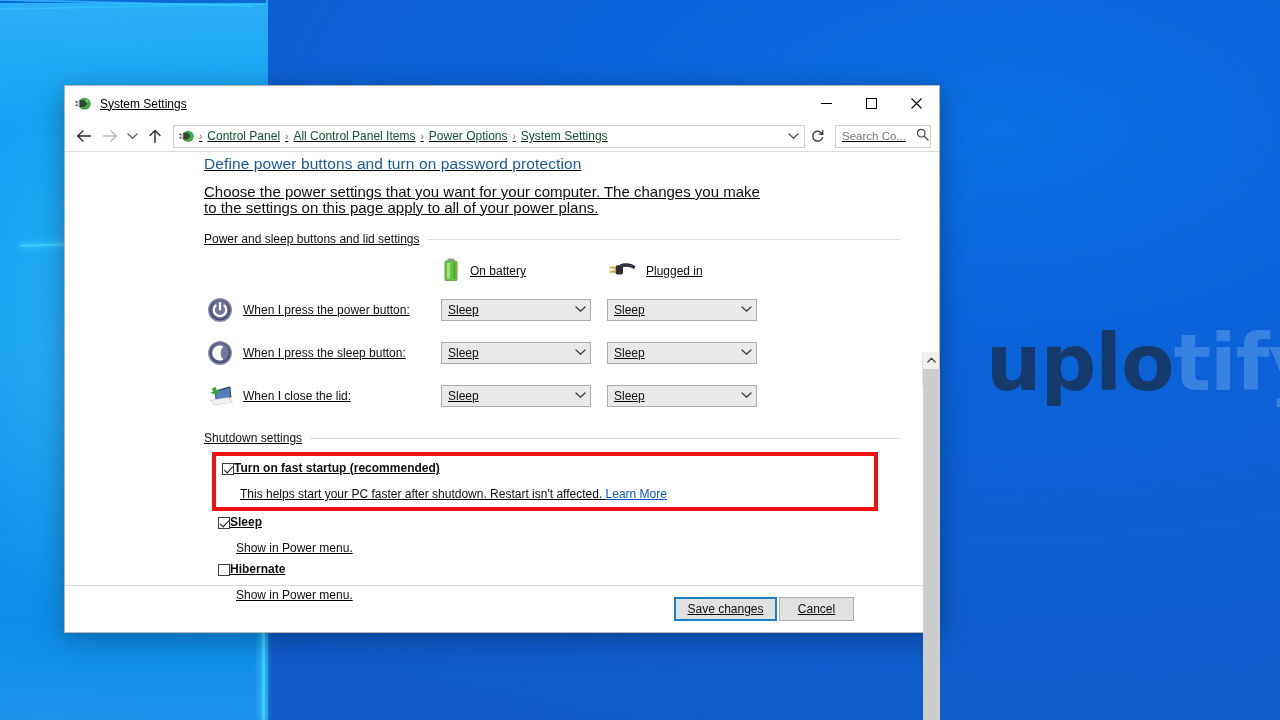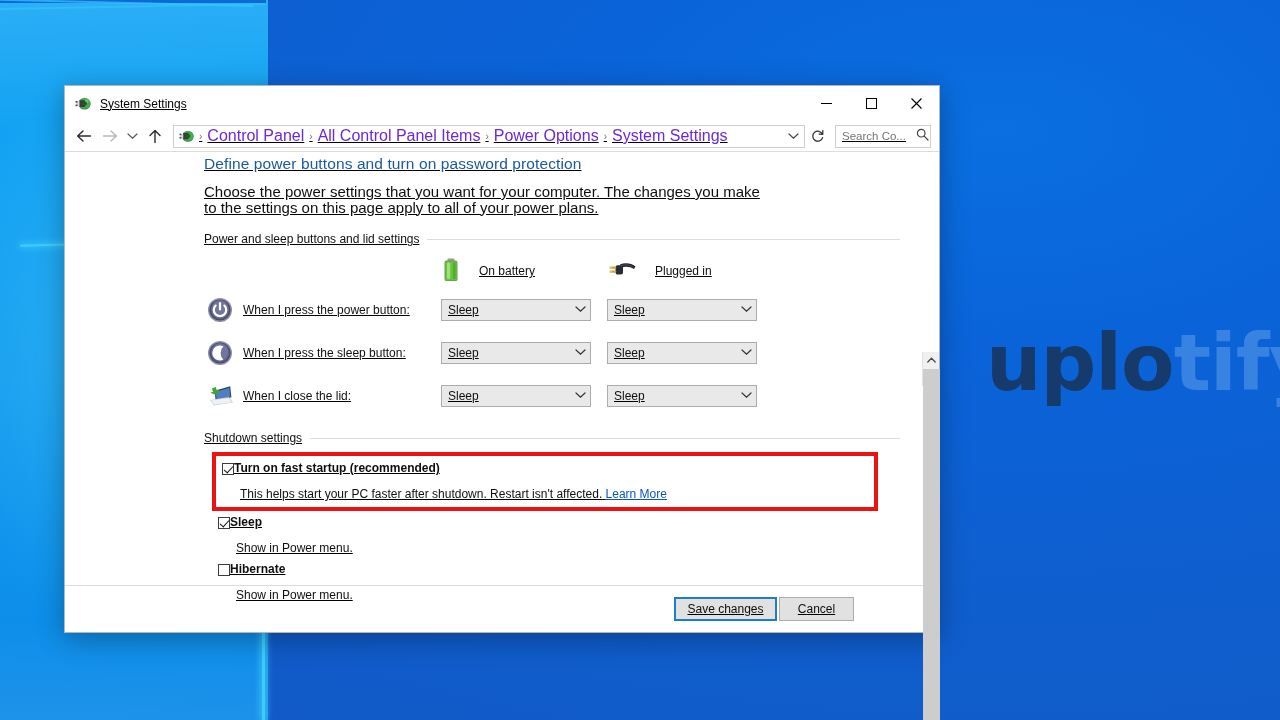--- a/index.html
+++ b/index.html
@@ -122,21 +122,21 @@
   .navbtn.small { width: 19px; }
   #crumbbox {
     flex: 1 1 auto; height: 23px; margin-left: 5px;
     border: 1px solid #cfcfcf; background: #fff;
     display: flex; align-items: center;
     padding-left: 5px;
     min-width: 0;
   }
   #crumb-icon { width: 16px; height: 16px; position: relative; flex: 0 0 16px; margin-right: 3px;}
   .crumb {
-    font-size: 16px; color: #6d28d9; padding: 0 4px;
+    font-size: 12px; color: #14532d; padding: 0 4px;
     white-space: nowrap; cursor: default;
   }
   .chev { color: #6d6d6d; font-size: 10px; padding: 0 1px; }
   #crumb-drop {
     margin-left: auto; width: 22px; height: 21px;
     display: flex; align-items: center; justify-content: center;
     color: #3a3a3a; flex: 0 0 22px;
   }
   #refreshbtn {
     width: 24px; height: 23px; margin-left: 1px;
@@ -199,21 +199,21 @@
     margin-bottom: 8px;
   }
   .group-head .gh-label { font-size: 12px; color: #0f0f0f; white-space: nowrap; }
   .group-head .gh-rule { flex: 1 1 auto; height: 1px; background: #dddddd; }
 
   
   #col-heads {
     display: flex; align-items: center; height: 34px;
     padding-left: 237px;
   }
-  .col-head { display: flex; align-items: center; gap: 18px; }
+  .col-head { display: flex; align-items: center; gap: 9px; }
   .col-head.battery { width: 166px; }
   .col-head .ch-label { font-size: 12px; color: #0f0f0f; }
 
   
   .srow {
     display: flex; align-items: center; height: 43px;
   }
   .srow .sicon { width: 31px; flex: 0 0 31px; display: flex; align-items: center; justify-content: center; position: relative; }
   .srow .slabel { font-size: 12px; color: #0f0f0f; width: 206px; padding-left: 8px; }
   .combo {

